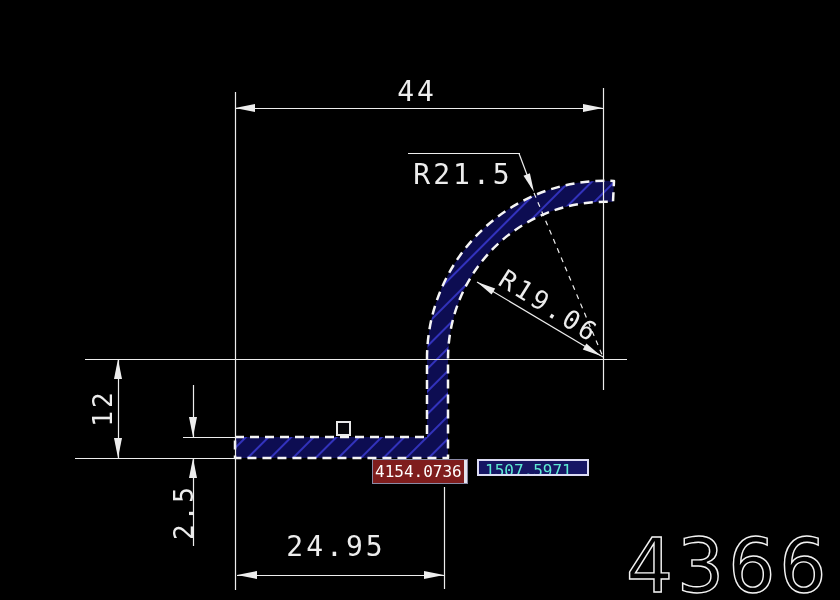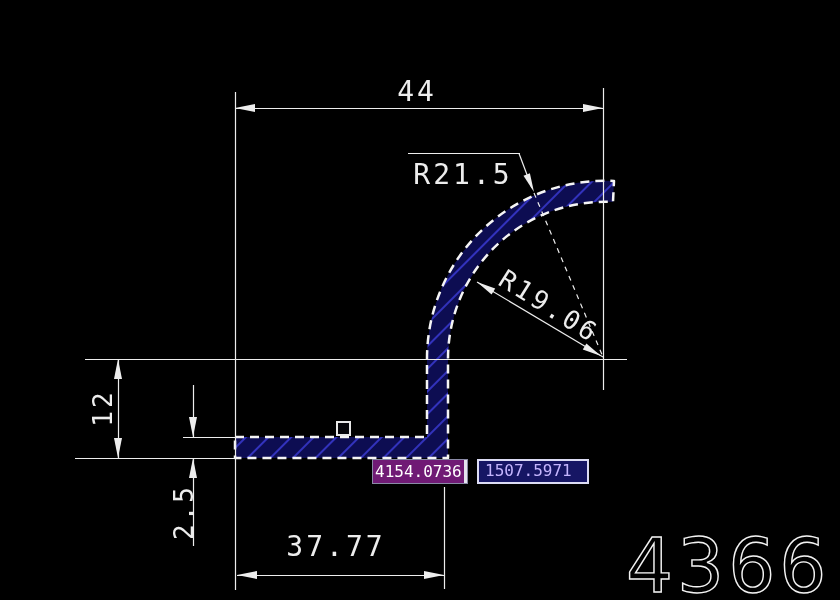--- a/index.html
+++ b/index.html
@@ -39,34 +39,34 @@
     width: 96px; height: 25px;
     background: #e4e4ee;
     border: 1px solid #8a8aa6;
     box-sizing: border-box;
     font-size: 16px;
     line-height: 22px;
     overflow: hidden;
   }
   .dyn-x .sel {
     display: inline-block;
-    background: #701a75;
+    background: #7f1d1d;
     color: #ffffff;
     height: 23px;
     line-height: 23px;
     padding: 0 2px;
   }
   .dyn-y {
     position: absolute;
     left: 477px; top: 459px;
-    width: 112px; height: 25px;
+    width: 112px; height: 17px;
     background: #161664;
     border: 2px solid #dcdcf4;
     box-sizing: border-box;
-    color: #c4b5fd;
+    color: #5eead4;
     font-size: 16px;
     line-height: 20px;
     padding-left: 6px;
     overflow: hidden;
   }
 </style>
 </head>
 <body>
 
 <div id="stage">
@@ -133,21 +133,21 @@
   <div class="cad-text dim-lg" style="left:417px; top:91px;">44</div>
 
   <div class="cad-text dim-lg" style="left:463px; top:138px;margin-top:36px;">R21.5</div>
 
   <div class="cad-text dim-md rot-r19" style="left:549px; top:306px;">R19.06</div>
 
   <div class="cad-text dim-md rot-ccw" style="left:103px; top:408px;">12</div>
 
   <div class="cad-text dim-md rot-ccw" style="left:184px; top:512px;">2.5</div>
 
-  <div class="cad-text dim-lg" style="left:336px; top:546px;">37.77</div>
+  <div class="cad-text dim-lg" style="left:336px; top:546px;">24.95</div>
 
   <div class="dyn-x">
     <span class="sel">4154.0736</span>
   </div>
   <div class="dyn-y">
     <span>1507.5971</span>
   </div>
 
 </div>
 

